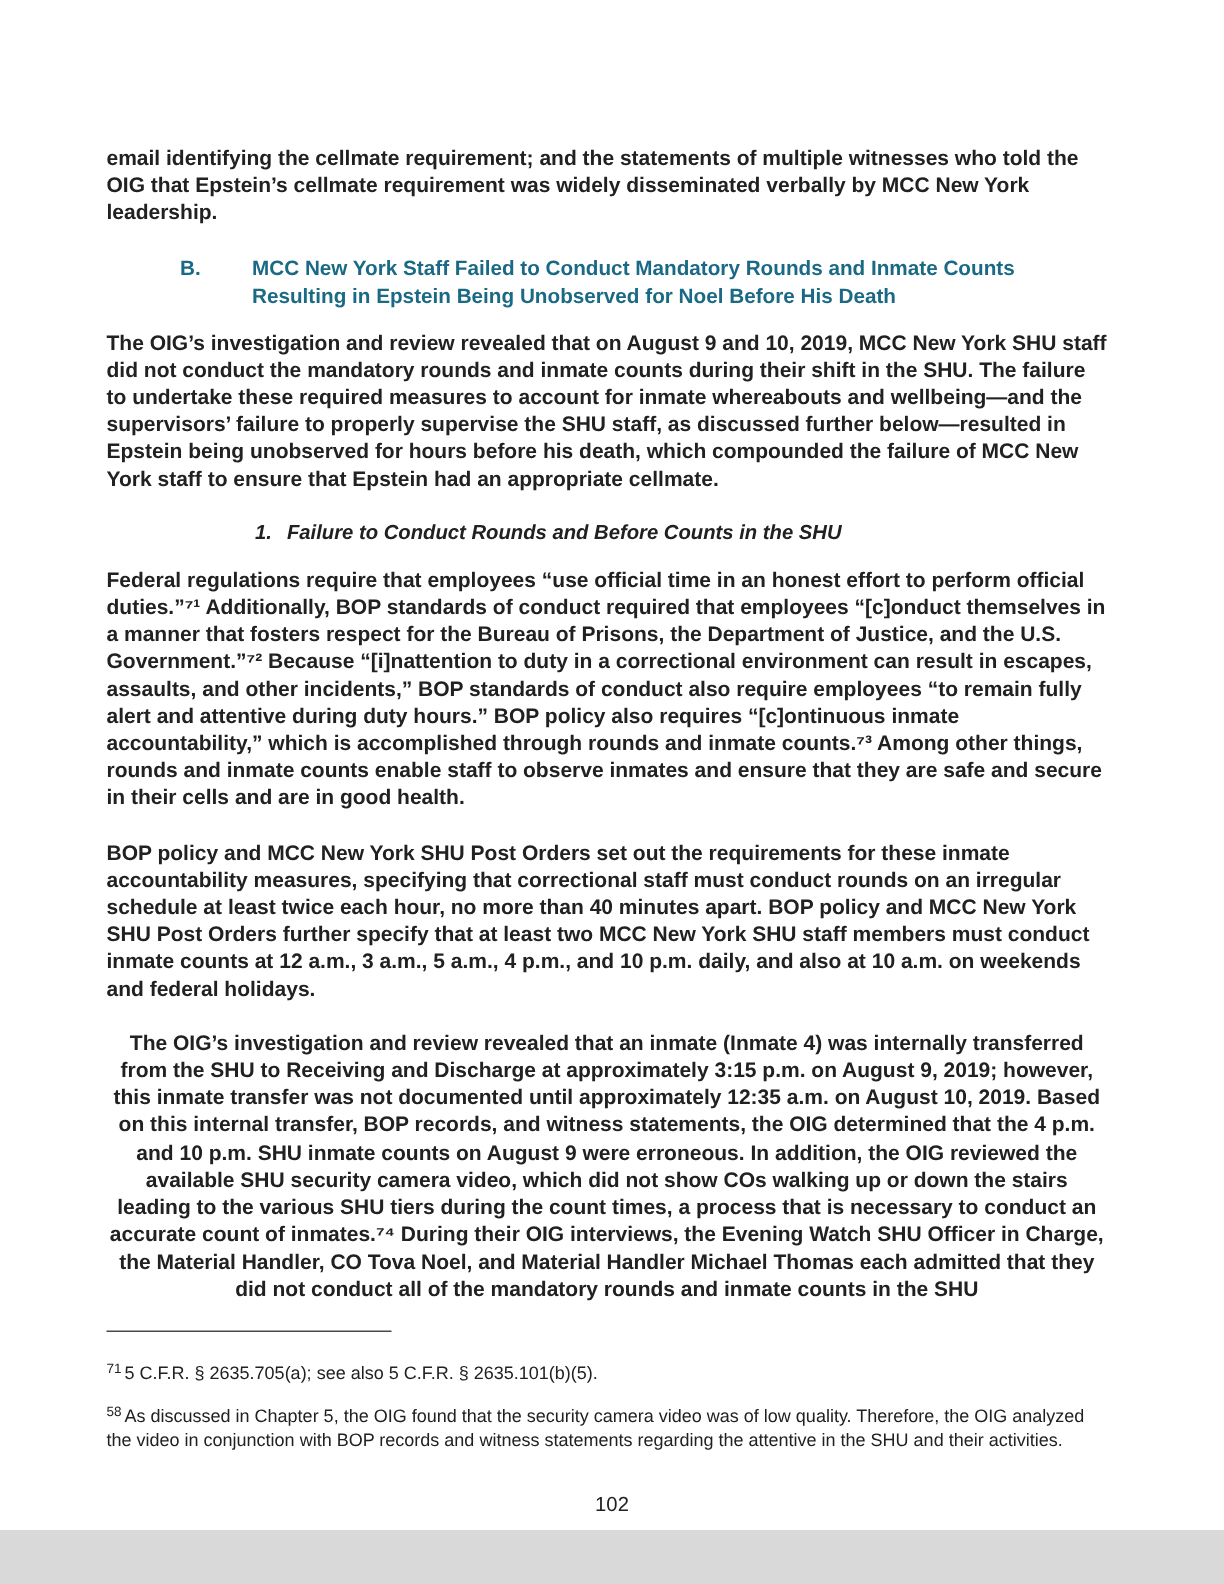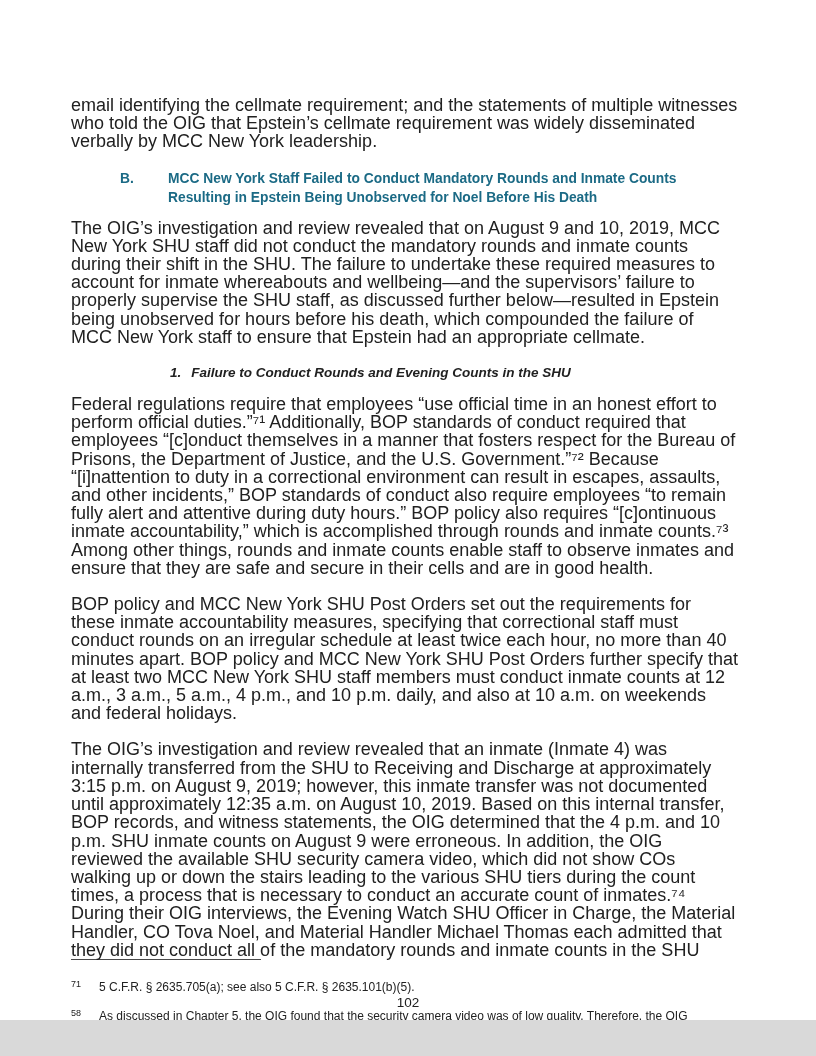--- a/index.html
+++ b/index.html
@@ -15,24 +15,25 @@
     color:var(--text-color);
     position:relative;
     overflow:hidden;
   }
   .content{
     position:absolute;
     left:71px;top:96px;
     width:667px;
   }
   p.body-text{
-    font-size:18px;
+    font-size:14px;
     line-height:18.2px;
     margin:0 0 18px 0;
     text-align:left;
+    font-weight:bold;
   }
   .section-heading{
     display:flex;
     margin:18px 0 12px 49px;
     color:var(--heading-color);
     font-weight:bold;
     font-size:13.8px;
     line-height:19px;
   }
   .section-heading .h-label{
@@ -46,37 +47,38 @@
     margin:10px 0 13px 99px;
     font-weight:bold;
     font-style:italic;
     font-size:13.5px;
     line-height:18px;
   }
   .subsection-heading .sh-label{
     margin-right:10px;
   }
   p.last-body{
-    margin-bottom:0;
+    margin-bottom:19px;
+    text-align:center;
   }
   .footnote-rule{
     width:190px;
     border:0;
     border-top:1px solid #4a4a4a;
     margin:0 0 16px 0;
   }
   .footnote{
     font-size:12px;
     line-height:16.5px;
     margin:0 0 9.5px 0;
   }
   .fn-marker{
     font-size:9px;
     vertical-align:4px;
-    margin-right:18px;
+    margin-right:2px;
   }
   .page-number{
     position:absolute;
     left:0;right:0;
     bottom:46px;
     text-align:center;
     font-size:13.5px;
   }
   .footer-band{
     position:absolute;
@@ -94,21 +96,21 @@
     <p class="body-text">email identifying the cellmate requirement; and the statements of multiple witnesses who told the OIG that Epstein’s cellmate requirement was widely disseminated verbally by MCC New York leadership.</p>
 
     <div class="section-heading">
       <span class="h-label">B.</span>
       <span class="h-title">MCC New York Staff Failed to Conduct Mandatory Rounds and Inmate Counts Resulting in Epstein Being Unobserved for Noel Before His Death</span>
     </div>
 
     <p class="body-text">The OIG’s investigation and review revealed that on August 9 and 10, 2019, MCC New York SHU staff did not conduct the mandatory rounds and inmate counts during their shift in the SHU.  The failure to undertake these required measures to account for inmate whereabouts and wellbeing—and the supervisors’ failure to properly supervise the SHU staff, as discussed further below—resulted in Epstein being unobserved for hours before his death, which compounded the failure of MCC New York staff to ensure that Epstein had an appropriate cellmate.</p>
 
     <div class="subsection-heading">
-      <span class="sh-label">1.</span><span class="sh-title">Failure to Conduct Rounds and Evening Counts in the SHU</span>
+      <span class="sh-label">1.</span><span class="sh-title">Failure to Conduct Rounds and Before Counts in the SHU</span>
     </div>
 
     <p class="body-text">Federal regulations require that employees “use official time in an honest effort to perform official duties.”⁷¹  Additionally, BOP standards of conduct required that employees “[c]onduct themselves in a manner that fosters respect for the Bureau of Prisons, the Department of Justice, and the U.S. Government.”⁷²  Because “[i]nattention to duty in a correctional environment can result in escapes, assaults, and other incidents,” BOP standards of conduct also require employees “to remain fully alert and attentive during duty hours.”  BOP policy also requires “[c]ontinuous inmate accountability,” which is accomplished through rounds and inmate counts.⁷³  Among other things, rounds and inmate counts enable staff to observe inmates and ensure that they are safe and secure in their cells and are in good health.</p>
 
     <p class="body-text">BOP policy and MCC New York SHU Post Orders set out the requirements for these inmate accountability measures, specifying that correctional staff must conduct rounds on an irregular schedule at least twice each hour, no more than 40 minutes apart.  BOP policy and MCC New York SHU Post Orders further specify that at least two MCC New York SHU staff members must conduct inmate counts at 12 a.m., 3 a.m., 5 a.m., 4 p.m., and 10 p.m. daily, and also at 10 a.m. on weekends and federal holidays.</p>
 
     <p class="body-text last-body">The OIG’s investigation and review revealed that an inmate (Inmate 4) was internally transferred from the SHU to Receiving and Discharge at approximately 3:15 p.m. on August 9, 2019; however, this inmate transfer was not documented until approximately 12:35 a.m. on August 10, 2019.  Based on this internal transfer, BOP records, and witness statements, the OIG determined that the 4 p.m. and 10 p.m. SHU inmate counts on August 9 were erroneous.  In addition, the OIG reviewed the available SHU security camera video, which did not show COs walking up or down the stairs leading to the various SHU tiers during the count times, a process that is necessary to conduct an accurate count of inmates.⁷⁴  During their OIG interviews, the Evening Watch SHU Officer in Charge, the Material Handler, CO Tova Noel, and Material Handler Michael Thomas each admitted that they did not conduct all of the mandatory rounds and inmate counts in the SHU</p>
 
     <hr class="footnote-rule">
 

